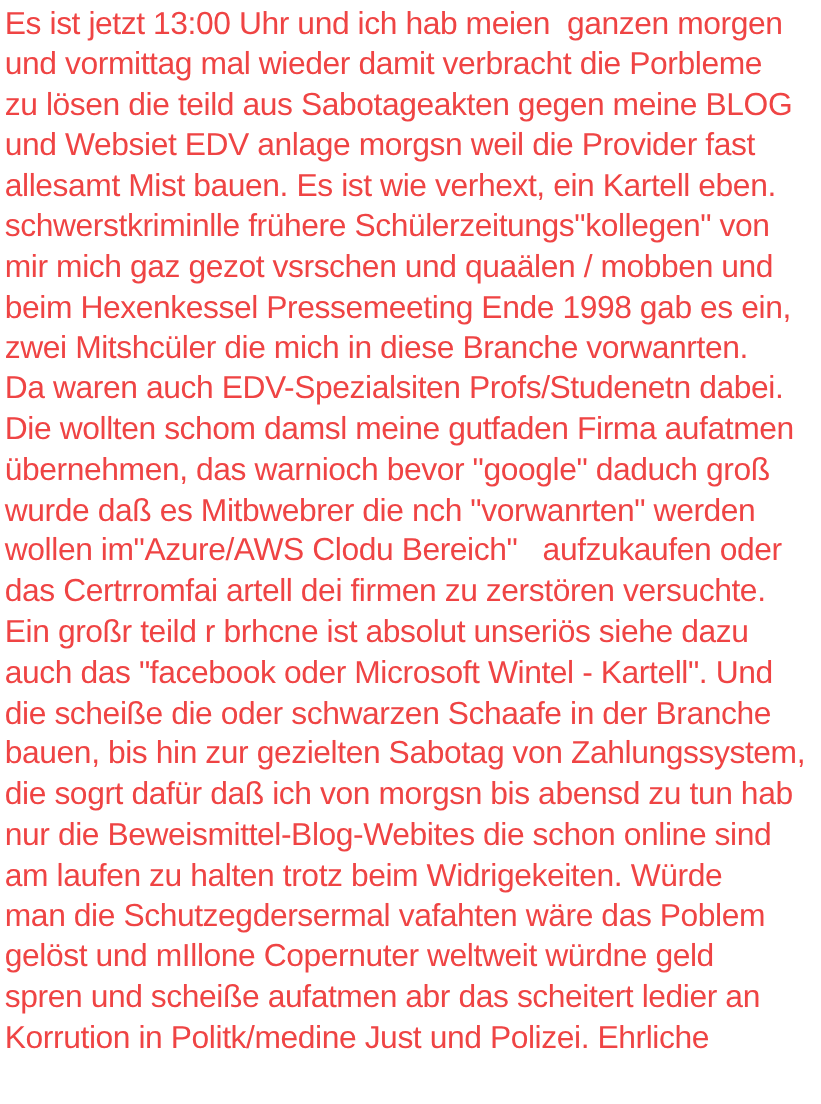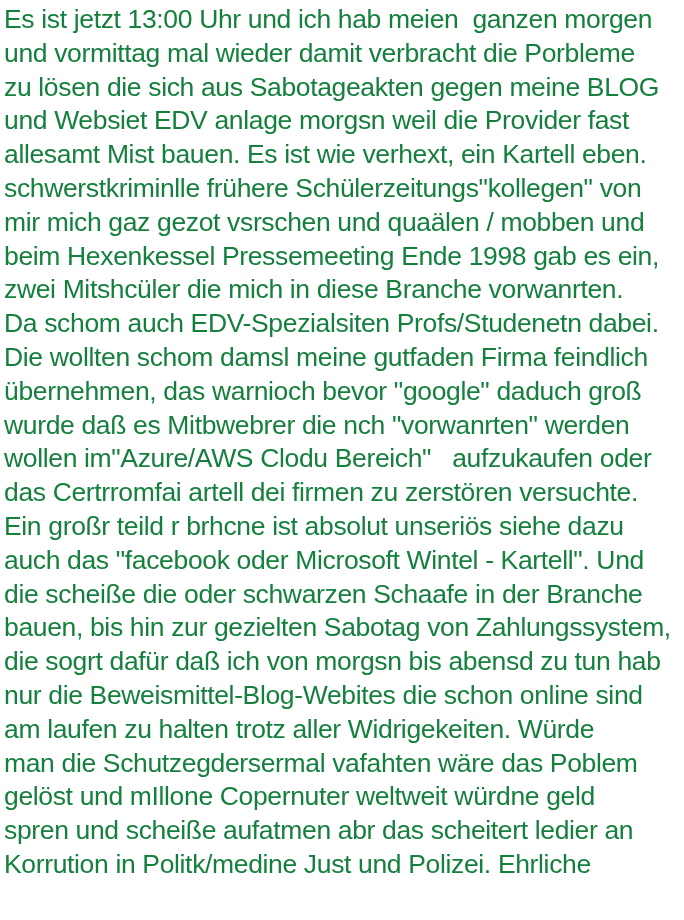--- a/index.html
+++ b/index.html
@@ -19,48 +19,48 @@
     background: #ffffff;
     color: #000000;
     box-sizing: border-box;
     padding: 3px 0 0 4px;
   }
   .text-line {
     font-size: 26.5px;
     line-height: 33.8px;
     letter-spacing: -0.35px;
     white-space: pre;
-    color: #15803d;
+    color: #ef4444;
   }
 </style>
 </head>
 <body>
 
 <div class="page">
   <div>
       <div class="text-line">Es ist jetzt 13:00 Uhr und ich hab meien  ganzen morgen</div>
       <div class="text-line">und vormittag mal wieder damit verbracht die Porbleme</div>
-      <div class="text-line">zu lösen die sich aus Sabotageakten gegen meine BLOG</div>
+      <div class="text-line">zu lösen die teild aus Sabotageakten gegen meine BLOG</div>
       <div class="text-line">und Websiet EDV anlage morgsn weil die Provider fast</div>
       <div class="text-line">allesamt Mist bauen. Es ist wie verhext, ein Kartell eben.</div>
       <div class="text-line">schwerstkriminlle frühere Schülerzeitungs"kollegen" von</div>
       <div class="text-line">mir mich gaz gezot vsrschen und quaälen / mobben und</div>
       <div class="text-line">beim Hexenkessel Pressemeeting Ende 1998 gab es ein,</div>
       <div class="text-line">zwei Mitshcüler die mich in diese Branche vorwanrten.</div>
-      <div class="text-line">Da schom auch EDV-Spezialsiten Profs/Studenetn dabei.</div>
-      <div class="text-line">Die wollten schom damsl meine gutfaden Firma feindlich</div>
+      <div class="text-line">Da waren auch EDV-Spezialsiten Profs/Studenetn dabei.</div>
+      <div class="text-line">Die wollten schom damsl meine gutfaden Firma aufatmen</div>
       <div class="text-line">übernehmen, das warnioch bevor "google" daduch groß</div>
       <div class="text-line">wurde daß es Mitbwebrer die nch "vorwanrten" werden</div>
       <div class="text-line">wollen im"Azure/AWS Clodu Bereich"   aufzukaufen oder</div>
       <div class="text-line">das Certrromfai artell dei firmen zu zerstören versuchte.</div>
       <div class="text-line">Ein großr teild r brhcne ist absolut unseriös siehe dazu</div>
       <div class="text-line">auch das "facebook oder Microsoft Wintel - Kartell". Und</div>
       <div class="text-line">die scheiße die oder schwarzen Schaafe in der Branche</div>
       <div class="text-line">bauen, bis hin zur gezielten Sabotag von Zahlungssystem,</div>
       <div class="text-line">die sogrt dafür daß ich von morgsn bis abensd zu tun hab</div>
       <div class="text-line">nur die Beweismittel-Blog-Webites die schon online sind</div>
-      <div class="text-line">am laufen zu halten trotz aller Widrigekeiten. Würde</div>
+      <div class="text-line">am laufen zu halten trotz beim Widrigekeiten. Würde</div>
       <div class="text-line">man die Schutzegdersermal vafahten wäre das Poblem</div>
       <div class="text-line">gelöst und mIllone Copernuter weltweit würdne geld</div>
       <div class="text-line">spren und scheiße aufatmen abr das scheitert ledier an</div>
       <div class="text-line">Korrution in Politk/medine Just und Polizei. Ehrliche</div>
     </div>
 </div>
 
 </body></html>

